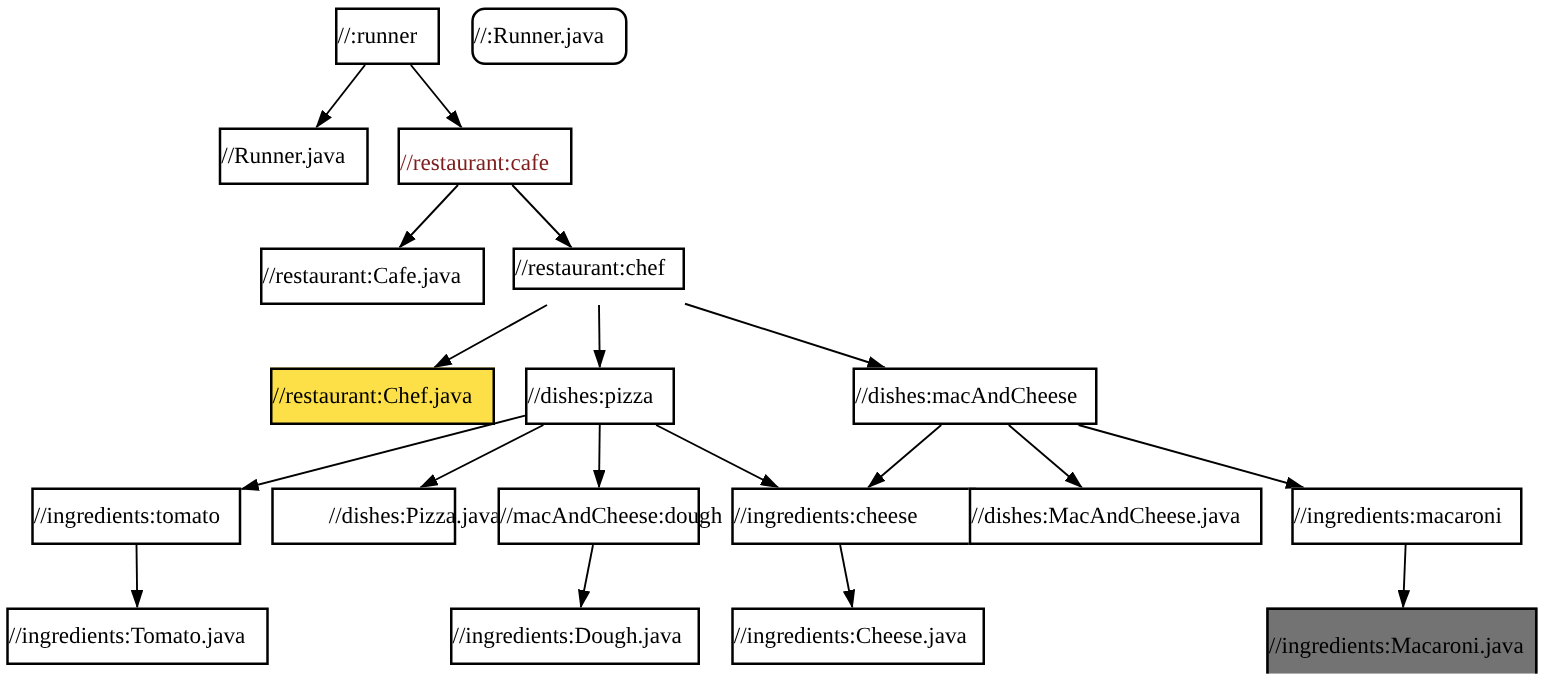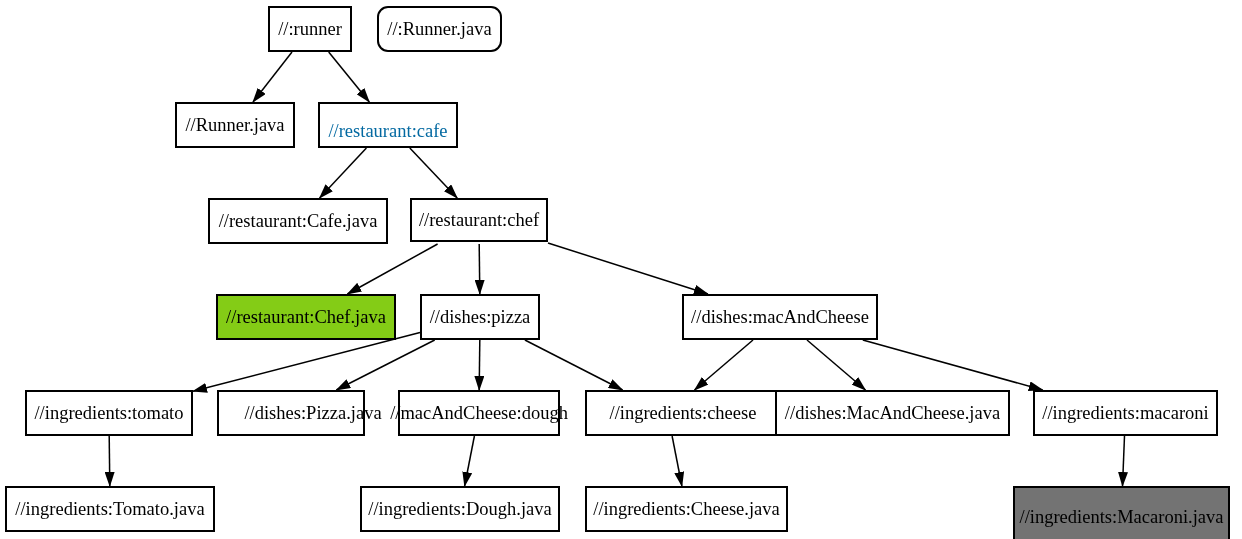--- a/index.html
+++ b/index.html
@@ -22,21 +22,20 @@
     width: 1242px;
     height: 539px;
   }
   .node {
     position: absolute;
     box-sizing: border-box;
     border: 2px solid #a16207;
     background: #ffffff;
     display: flex;
     align-items: center;
-    justify-content: center;
   }
   .node span {
     font-size: 18.5px;
     color: #000000;
     white-space: nowrap;
     line-height: 1;
   }
   .edge-line {
     stroke: #000000;
     stroke-width: 1.5;
@@ -76,29 +75,29 @@
 <div class="node" style="left: 268px; top: 6px; width: 84px; height: 46px; border-color: rgb(0, 0, 0); background: rgb(255, 255, 255);">
       <span style="color: rgb(0, 0, 0);">//:runner</span>
     </div>
     <div class="node" style="left: 377px; top: 6px; width: 125px; height: 46px; border-color: rgb(0, 0, 0); background: rgb(255, 255, 255); border-radius: 11px;">
       <span style="color: rgb(0, 0, 0);">//:Runner.java</span>
     </div>
     <div class="node" style="left: 175px; top: 102px; width: 120px; height: 46px; border-color: rgb(0, 0, 0); background: rgb(255, 255, 255);">
       <span style="color: rgb(0, 0, 0);">//Runner.java</span>
     </div>
     <div class="node" style="left: 318px; top: 102px; width: 140px; height: 46px; border-color: rgb(0, 0, 0); background: rgb(255, 255, 255);">
-      <span style="color: #0369a1; margin-top: 12px;">//restaurant:cafe</span>
+      <span style="color: #7f1d1d; margin-top: 12px;">//restaurant:cafe</span>
     </div>
     <div class="node" style="left: 208px; top: 198px; width: 180px; height: 46px; border-color: rgb(0, 0, 0); background: rgb(255, 255, 255);">
       <span style="color: rgb(0, 0, 0);">//restaurant:Cafe.java</span>
     </div>
-    <div class="node" style="left: 410px; top: 198px; width: 138px; height: 44px; border-color: rgb(0, 0, 0); background: rgb(255, 255, 255);">
+    <div class="node" style="left: 410px; top: 198px; width: 138px; height: 34px; border-color: rgb(0, 0, 0); background: rgb(255, 255, 255);">
       <span style="color: rgb(0, 0, 0);">//restaurant:chef</span>
     </div>
-    <div class="node" style="left: 216px; top: 294px; width: 180px; height: 46px; border-color: rgb(0, 0, 0); background: #84cc16;">
+    <div class="node" style="left: 216px; top: 294px; width: 180px; height: 46px; border-color: rgb(0, 0, 0); background: #fde047;">
       <span style="color: rgb(0, 0, 0);">//restaurant:Chef.java</span>
     </div>
     <div class="node" style="left: 420px; top: 294px; width: 120px; height: 46px; border-color: rgb(0, 0, 0); background: rgb(255, 255, 255);">
       <span style="color: rgb(0, 0, 0);">//dishes:pizza</span>
     </div>
     <div class="node" style="left: 682px; top: 294px; width: 196px; height: 46px; border-color: rgb(0, 0, 0); background: rgb(255, 255, 255);">
       <span style="color: rgb(0, 0, 0);">//dishes:macAndCheese</span>
     </div>
     <div class="node" style="left: 25px; top: 390px; width: 168px; height: 46px; border-color: rgb(0, 0, 0); background: rgb(255, 255, 255);">
       <span style="color: rgb(0, 0, 0);">//ingredients:tomato</span>

